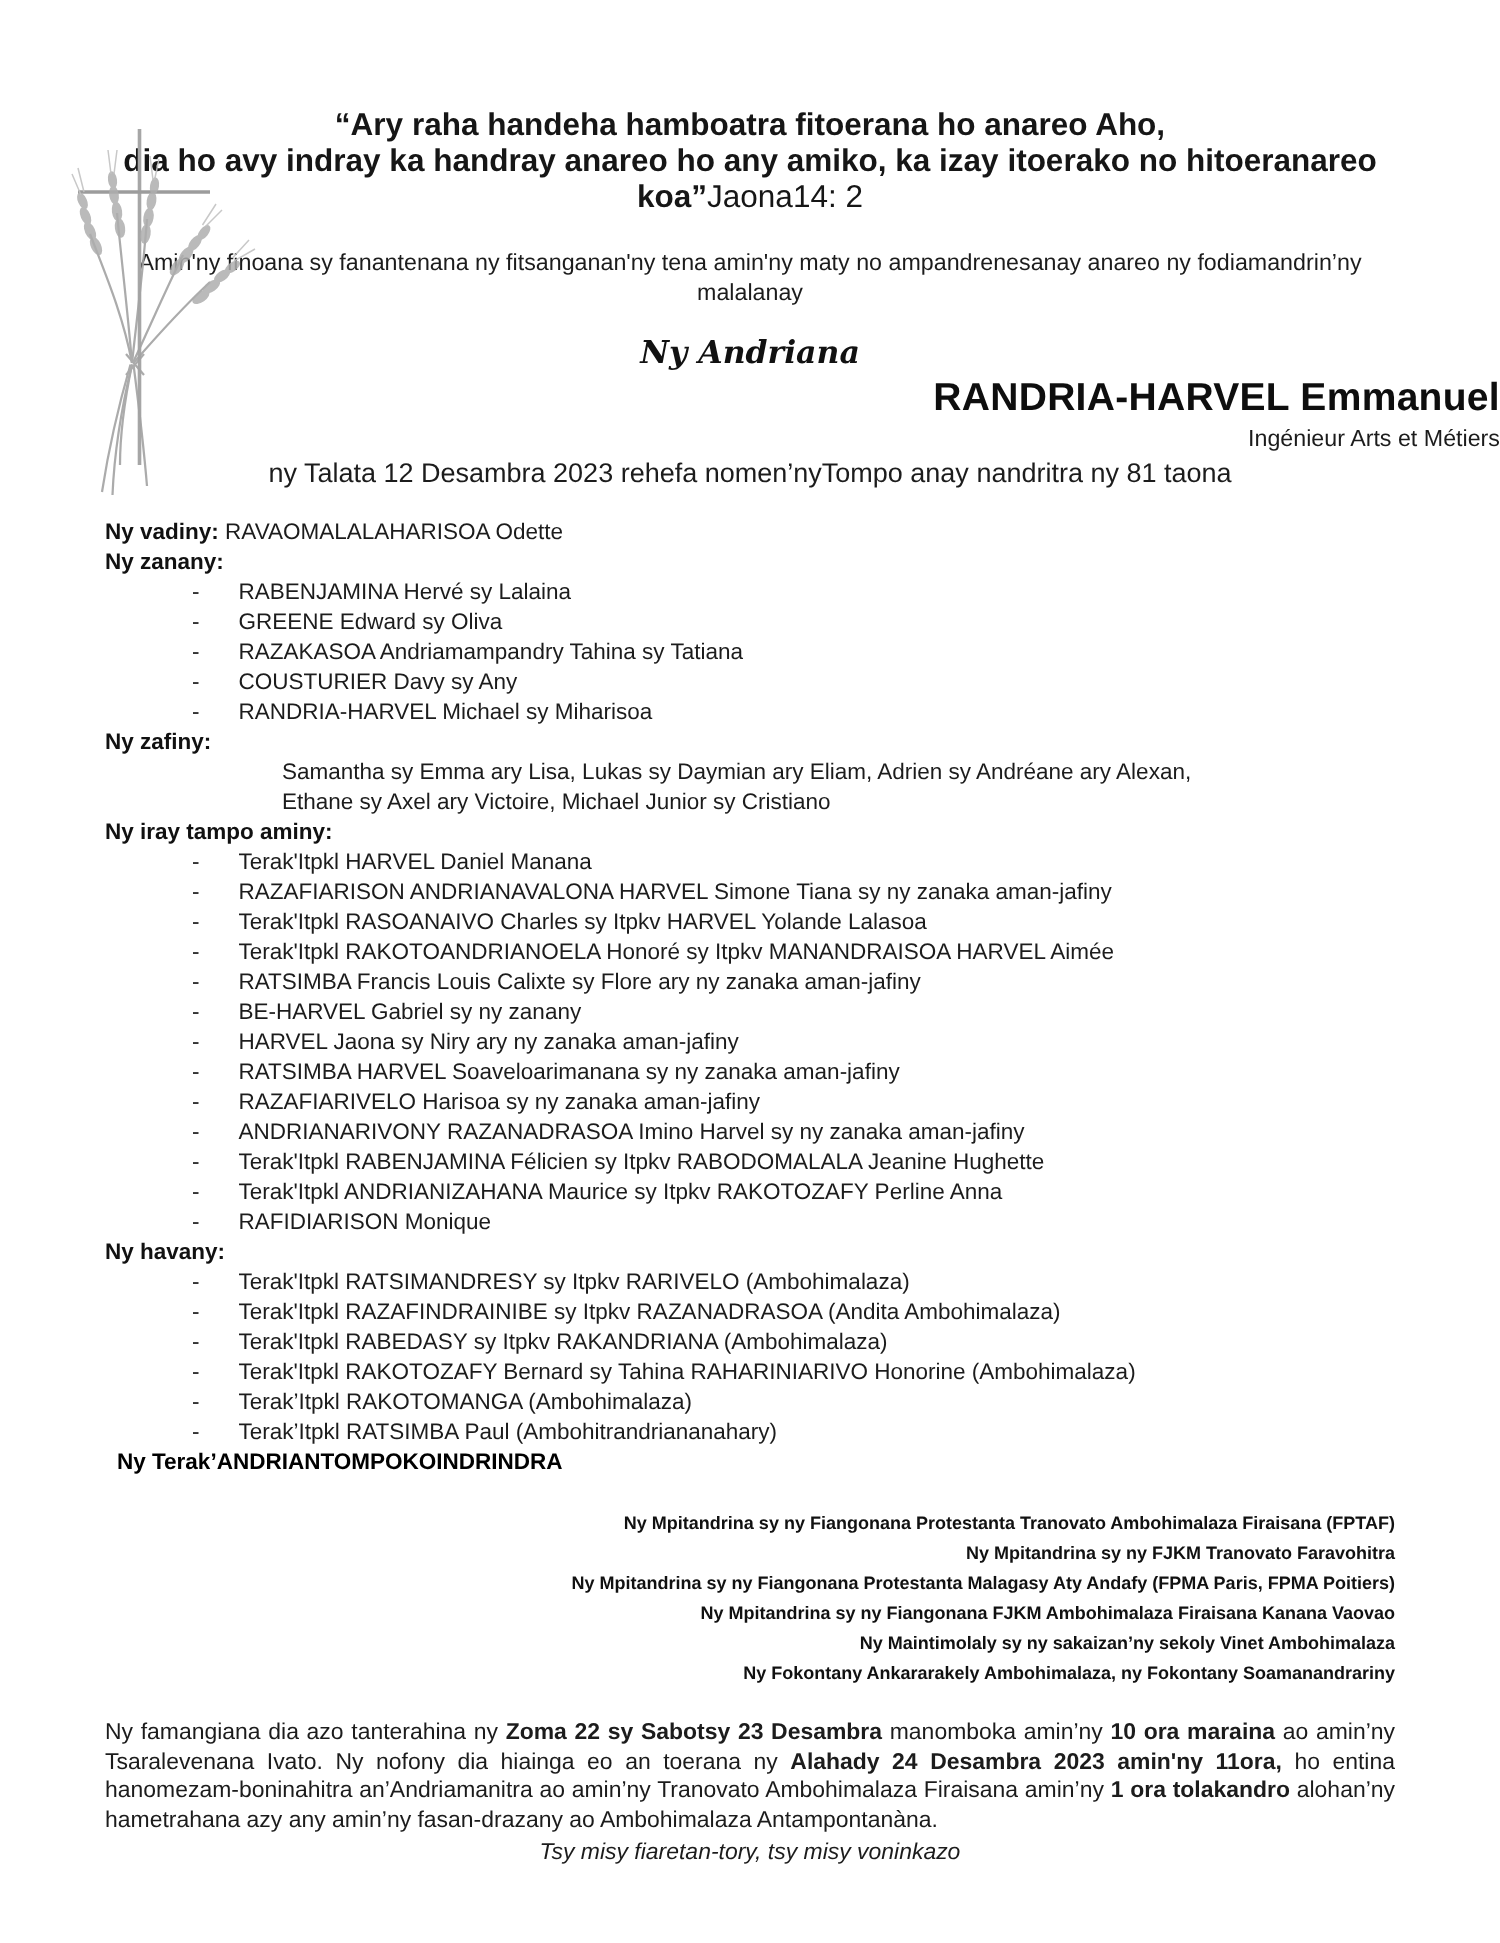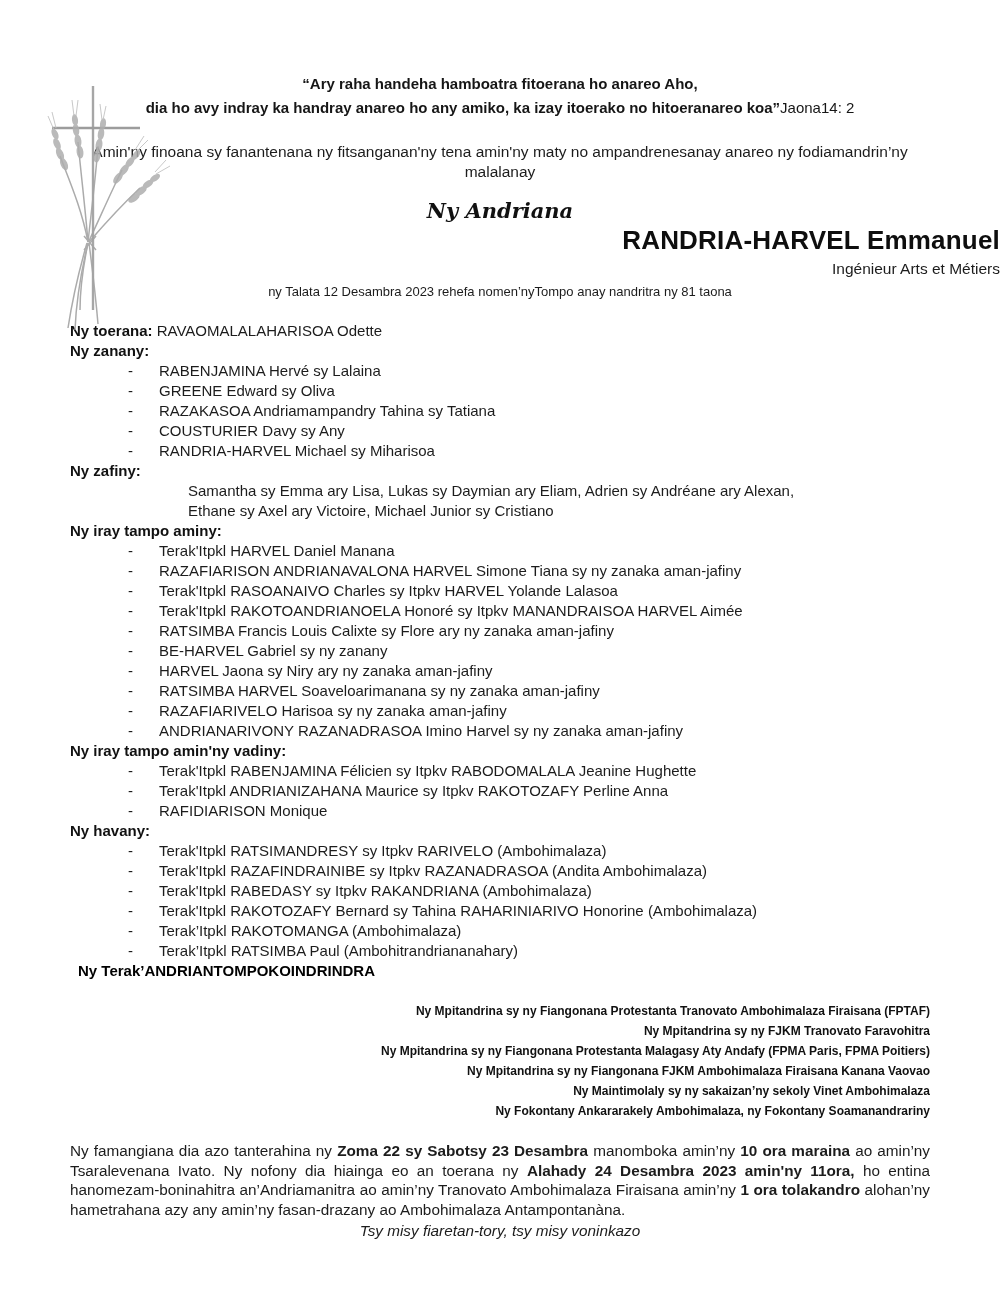--- a/index.html
+++ b/index.html
@@ -3,31 +3,31 @@
 <meta charset="utf-8">
 <style>
   html,body{margin:0;padding:0;background:#ffffff;}
   body{width:1000px;height:1295px;position:relative;overflow:hidden;
        font-family:"Liberation Sans",sans-serif;color:#1c1c1c;}
   .page{position:absolute;inset:0;}
 
   .emblem{position:absolute;left:40px;top:78px;width:170px;height:270px;}
 
   .quote{margin:72px 70px 0;text-align:center;font-weight:bold;
-         font-size:15px;line-height:24px;color:#161616;}
+         font-size:21px;line-height:24px;color:#161616;}
   .quote .ref{font-weight:normal;}
 
   .intro{margin:22px auto 0;text-align:center;font-size:15.5px;line-height:20px;}
 
   .honorific{margin-top:16px;text-align:center;font-family:"DejaVu Serif",serif;
              font-style:italic;font-weight:bold;font-size:21px;line-height:26px;color:#111;}
   .name{margin-top:2px;text-align:right;font-size:26px;font-weight:bold;
         line-height:28px;color:#0e0e0e;letter-spacing:.2px;}
   .profession{margin-top:5px;text-align:right;font-size:15.5px;line-height:19px;}
-  .deathline{margin-top:4px;text-align:center;font-size:13px;line-height:19px;}
+  .deathline{margin-top:4px;text-align:center;font-size:18px;line-height:19px;}
 
   .family{margin:20px 70px 0;font-size:15px;line-height:20px;}
   .fam-label{font-weight:bold;color:#111;}
   .bullet{display:flex;}
   .bullet::before{content:"-";flex:none;margin-left:58px;width:31px;}
   .plain{margin-left:118px;}
   .terak{font-weight:bold;margin-left:8px;color:#000000;}
 
   .institutions{margin:20px 70px 0 130px;font-weight:bold;
                 font-size:12px;line-height:20px;color:#111;text-align:right;}
@@ -94,21 +94,21 @@
     <div>malalanay</div>
   </div>
 
   <div class="honorific">Ny Andriana</div>
   <div class="name">RANDRIA-HARVEL Emmanuel</div>
   <div class="profession">Ingénieur Arts et Métiers</div>
   <div class="deathline">ny Talata 12 Desambra 2023 rehefa nomen’nyTompo anay nandritra ny 81 taona</div>
 
   <div class="family">
 
-    <div><span class="fam-label">Ny toerana:</span><span> RAVAOMALALAHARISOA Odette</span></div>
+    <div><span class="fam-label">Ny vadiny:</span><span> RAVAOMALALAHARISOA Odette</span></div>
 
     <div>
       <div class="fam-label">Ny zanany:</div>
       <div>
 
       <div class="bullet">
             <span>RABENJAMINA Hervé sy Lalaina</span>
           </div>
           <div class="bullet">
             <span>GREENE Edward sy Oliva</span>
@@ -165,21 +165,20 @@
           <div class="bullet">
             <span>RAZAFIARIVELO Harisoa sy ny zanaka aman-jafiny</span>
           </div>
           <div class="bullet">
             <span>ANDRIANARIVONY RAZANADRASOA Imino Harvel sy ny zanaka aman-jafiny</span>
           </div>
         </div>
     </div>
 
     <div>
-      <div class="fam-label">Ny iray tampo amin'ny vadiny:</div>
       <div>
 
       <div class="bullet">
             <span>Terak'Itpkl RABENJAMINA Félicien sy Itpkv RABODOMALALA Jeanine Hughette</span>
           </div>
           <div class="bullet">
             <span>Terak'Itpkl ANDRIANIZAHANA Maurice sy Itpkv RAKOTOZAFY Perline Anna</span>
           </div>
           <div class="bullet">
             <span>RAFIDIARISON Monique</span>

